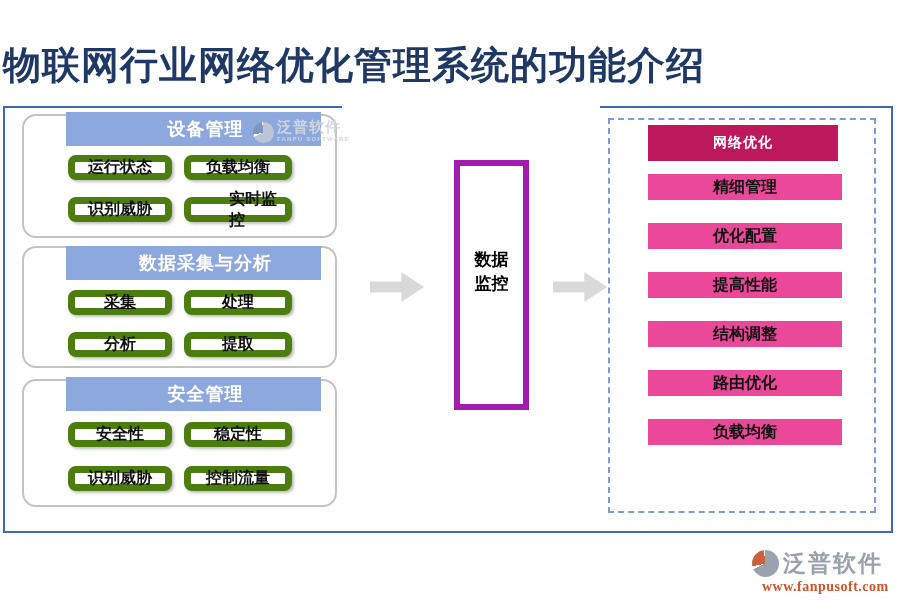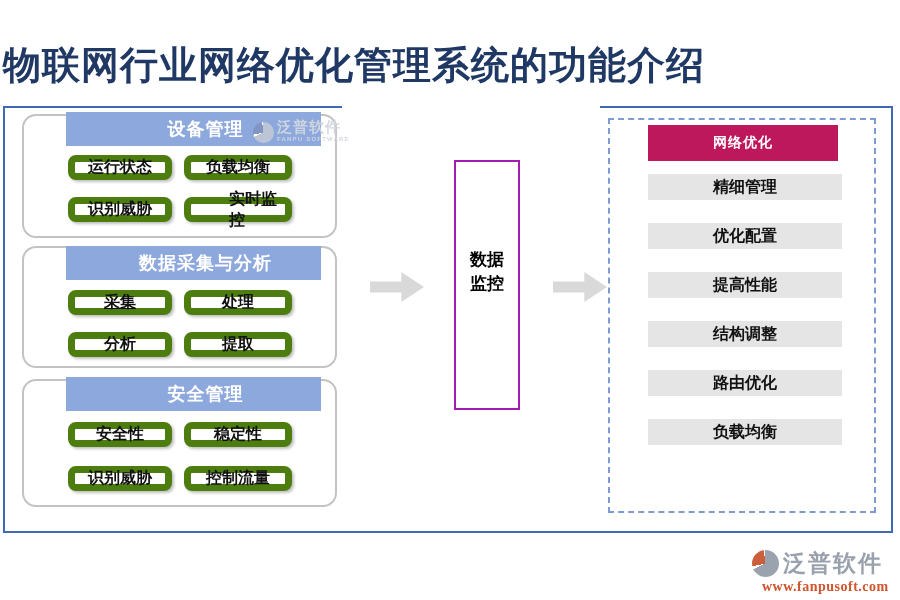--- a/index.html
+++ b/index.html
@@ -34,34 +34,34 @@
         justify-content:center;font-size:16px;font-weight:bold;color:#111;
         box-shadow:2px 2px 3px rgba(0,0,0,.25);}
   .c1{left:68px;width:104px;} .c2{left:184px;width:108px;}
 
   
   .arrow{position:absolute;width:54px;height:30px;background:#d9d9d9;
          clip-path:polygon(0 32%,58% 32%,58% 0,100% 50%,58% 100%,58% 68%,0 68%);}
   .a1{left:370px;top:272px;} .a2{left:553px;top:272px;}
 
   
-  .databox{position:absolute;left:454px;top:160px;width:66px;height:250px;
-           border:2px solid #a21caf;box-sizing:border-box;background:#fff;
+  .databox{position:absolute;left:454px;top:160px;width:75px;height:250px;
+           border:6px solid #a21caf;box-sizing:border-box;background:#fff;
            display:flex;align-items:center;justify-content:center;}
   .databox span{display:block;width:38px;text-align:center;font-size:17px;
                 font-weight:bold;color:#000;line-height:24px;
                 transform:translateY(-13px);word-break:break-all;}
 
   
   .dashpanel{position:absolute;left:608px;top:118px;width:268px;height:395px;
              border:2px dashed #7e9bd3;box-sizing:border-box;background:transparent;}
   .rhead{position:absolute;left:648px;top:125px;width:190px;height:36px;background:#be185d;
          color:#fff;font-size:14px;font-weight:bold;display:flex;align-items:center;
          justify-content:center;letter-spacing:1px;}
-  .ritem{position:absolute;left:648px;width:194px;height:26px;background:#e5e5e5;
+  .ritem{position:absolute;left:648px;width:194px;height:26px;background:#ec4899;
          display:flex;align-items:center;justify-content:center;
          font-size:16px;font-weight:bold;color:#111;}
   .r0{top:174px;} .r1{top:223px;} .r2{top:272px;} .r3{top:321px;} .r4{top:370px;} .r5{top:419px;}
 
   
   .logo-circle{border-radius:50%;
     background:conic-gradient(#9aa2ae 0deg 245deg,#fff 245deg 258deg,#cb5f3c 258deg 352deg,#fff 352deg 360deg);}
   .logo-circle.blue{
     background:conic-gradient(#bcc5d6 0deg 245deg,#fff 245deg 258deg,#8095c2 258deg 352deg,#fff 352deg 360deg);}
 

